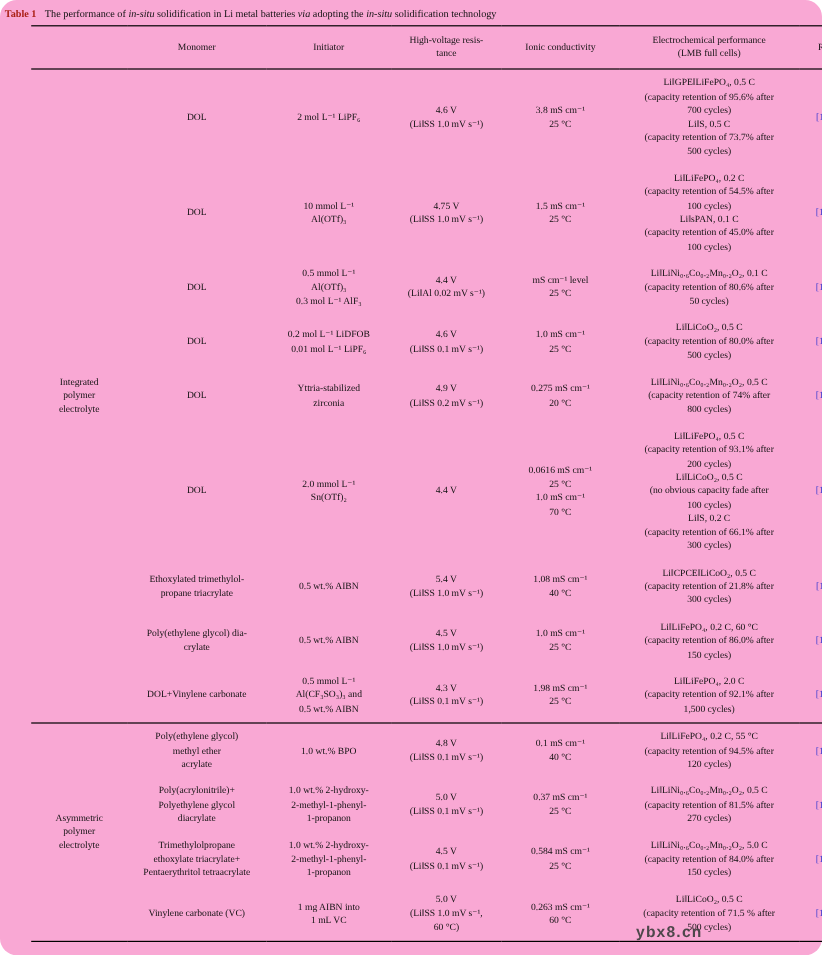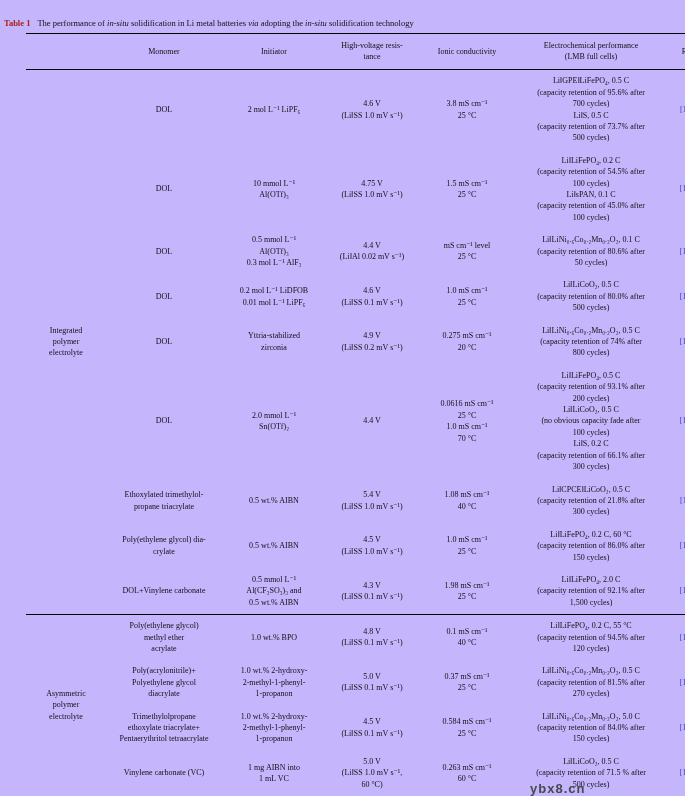--- a/index.html
+++ b/index.html
@@ -1,19 +1,20 @@
 <!DOCTYPE html>
 <html><head>
 <meta charset="utf-8">
 <style>
   html,body{margin:0;padding:0;background:#ffffff;}
   .page{
-    width:685px;min-height:796px;background:#c4b5fd;box-sizing:border-box;
+    width:685px;min-height:796px;background:#f9a8d4;box-sizing:border-box;
     font-family:"Liberation Serif","DejaVu Serif",serif;color:#111;
-    padding-top:15px;
+    padding-top:3px;
+    border-radius:14px;
   }
   
   .caption{
     font-size:8.5px;line-height:12px;padding:2px 4px 4px 4px;
   }
   .caption .tlabel{color:#aa2116;font-weight:bold;margin-right:7px;}
   .caption .it{font-style:italic;}
   
   table.tbl{
     width:685px;border-collapse:collapse;table-layout:fixed;

